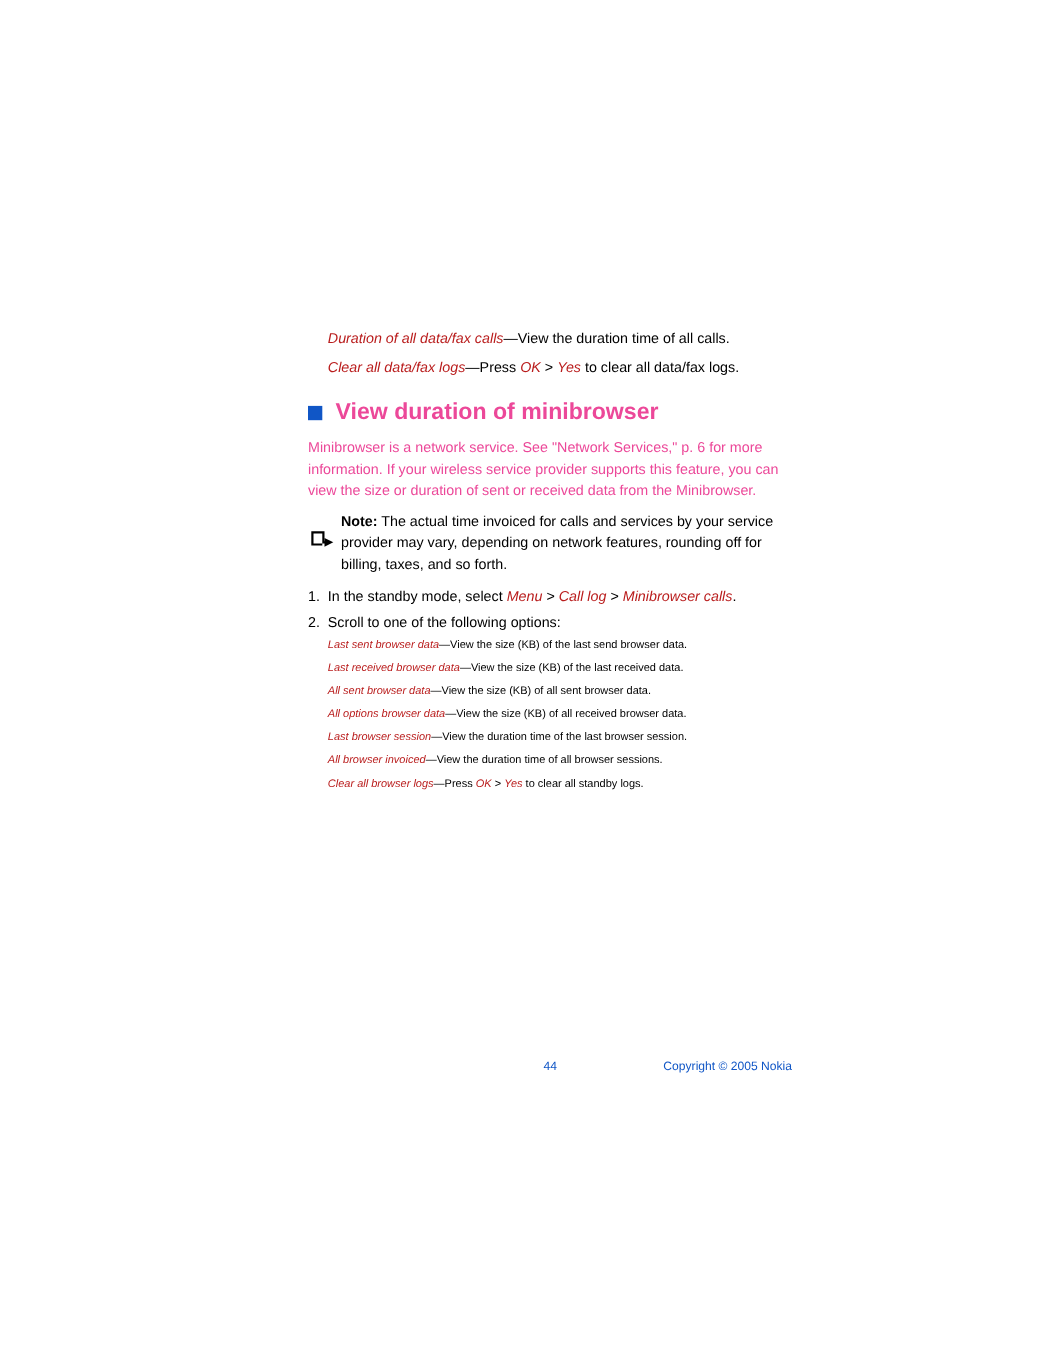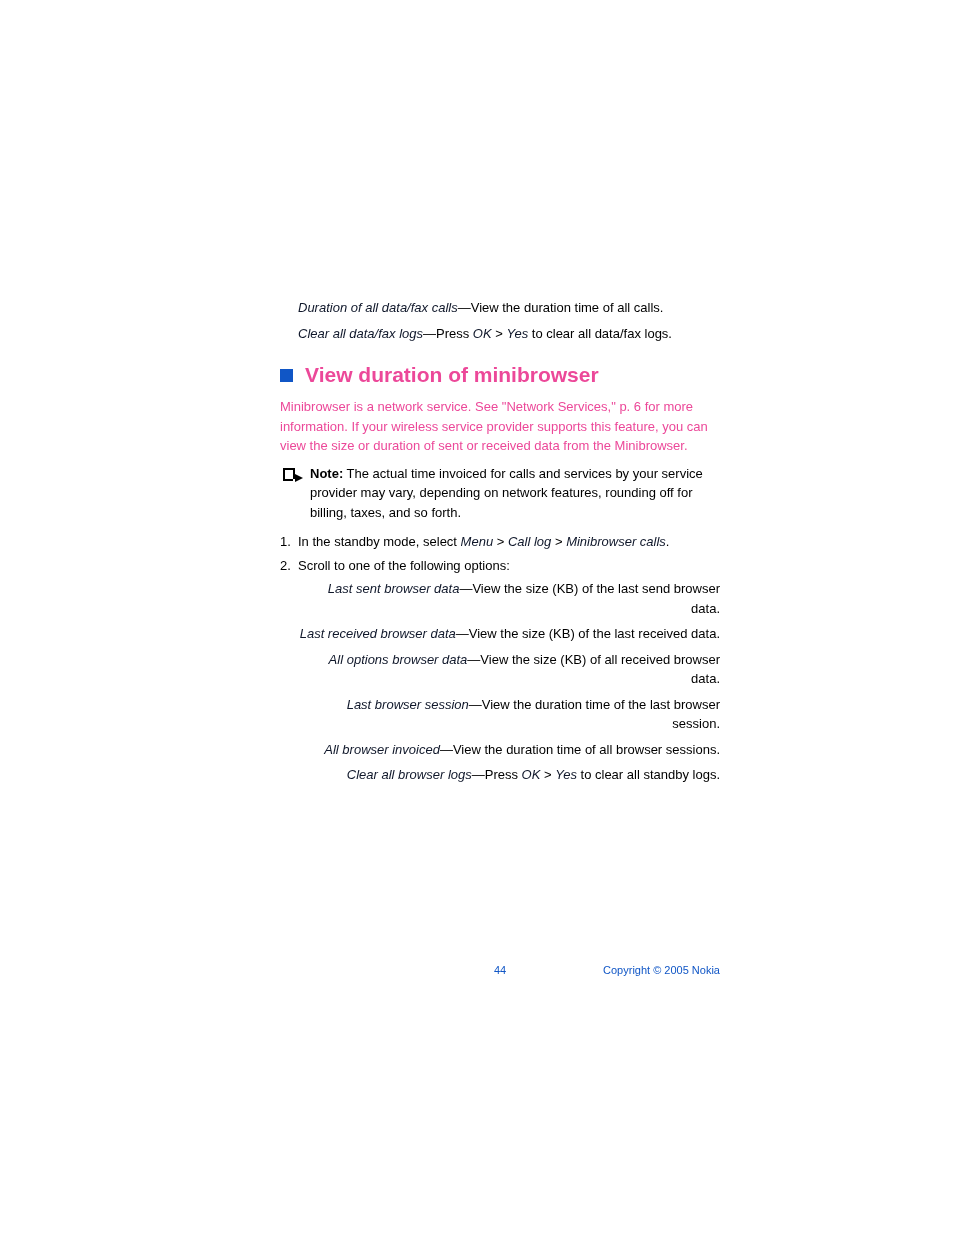--- a/index.html
+++ b/index.html
@@ -17,21 +17,21 @@
     width: 440px;
   }
   .para-indent {
     margin-left: 18px;
     font-size: 13px;
     line-height: 1.5;
     color: #000;
     margin-bottom: 6px;
   }
   .blue-ital {
-    color: #0f172a;
+    color: #b91c1c;
     font-style: italic;
   }
   .heading-row {
     display: flex;
     align-items: center;
     margin-top: 20px;
     margin-bottom: 10px;
   }
   .bullet-sq {
     width: 13px;
@@ -46,21 +46,21 @@
     font-weight: 600;
   }
   .body-para {
     font-size: 13px;
     line-height: 1.5;
     color: #ec4899;
     margin-bottom: 8px;
   }
   .note-row {
     display: flex;
-    align-items: flex-start;
+    align-items: center;
     margin-bottom: 10px;
   }
   .note-icon {
     width: 30px;
     flex-shrink: 0;
     margin-top: 2px;
   }
   .note-text {
     font-size: 13px;
     line-height: 1.5;
@@ -75,25 +75,24 @@
     color: #000;
     margin-bottom: 4px;
   }
   .ol-num {
     width: 18px;
     flex-shrink: 0;
   }
   .ol-body { flex: 1; }
   .sub-item {
     margin-left: 18px;
-    font-size: 13px;
+    font-size: 10px;
     line-height: 1.5;
     color: #000;
     margin-bottom: 6px;
-    text-align: right;
   }
   .footer {
     position: absolute;
     left: 280px;
     top: 964px;
     width: 440px;
     display: flex;
     font-size: 11px;
     color: #1056c6;
     gap: 40px;
@@ -149,20 +148,23 @@
     <div class="ol-body">Scroll to one of the following options:</div>
   </div>
 
   <p class="sub-item">
     <span class="blue-ital">Last sent browser data</span><span>—View the size (KB) of the last send browser data.</span>
   </p>
   <p class="sub-item">
     <span class="blue-ital">Last received browser data</span><span>—View the size (KB) of the last received data.</span>
   </p>
   <p class="sub-item">
+    <span class="blue-ital">All sent browser data</span><span>—View the size (KB) of all sent browser data.</span>
+  </p>
+  <p class="sub-item">
     <span class="blue-ital">All options browser data</span><span>—View the size (KB) of all received browser data.</span>
   </p>
   <p class="sub-item">
     <span class="blue-ital">Last browser session</span><span>—View the duration time of the last browser session.</span>
   </p>
   <p class="sub-item">
     <span class="blue-ital">All browser invoiced</span><span>—View the duration time of all browser sessions.</span>
   </p>
   <p class="sub-item">
     <span class="blue-ital">Clear all browser logs</span><span>—Press </span><span class="blue-ital">OK</span><span> &gt; </span><span class="blue-ital">Yes</span><span> to clear all standby logs.</span>

